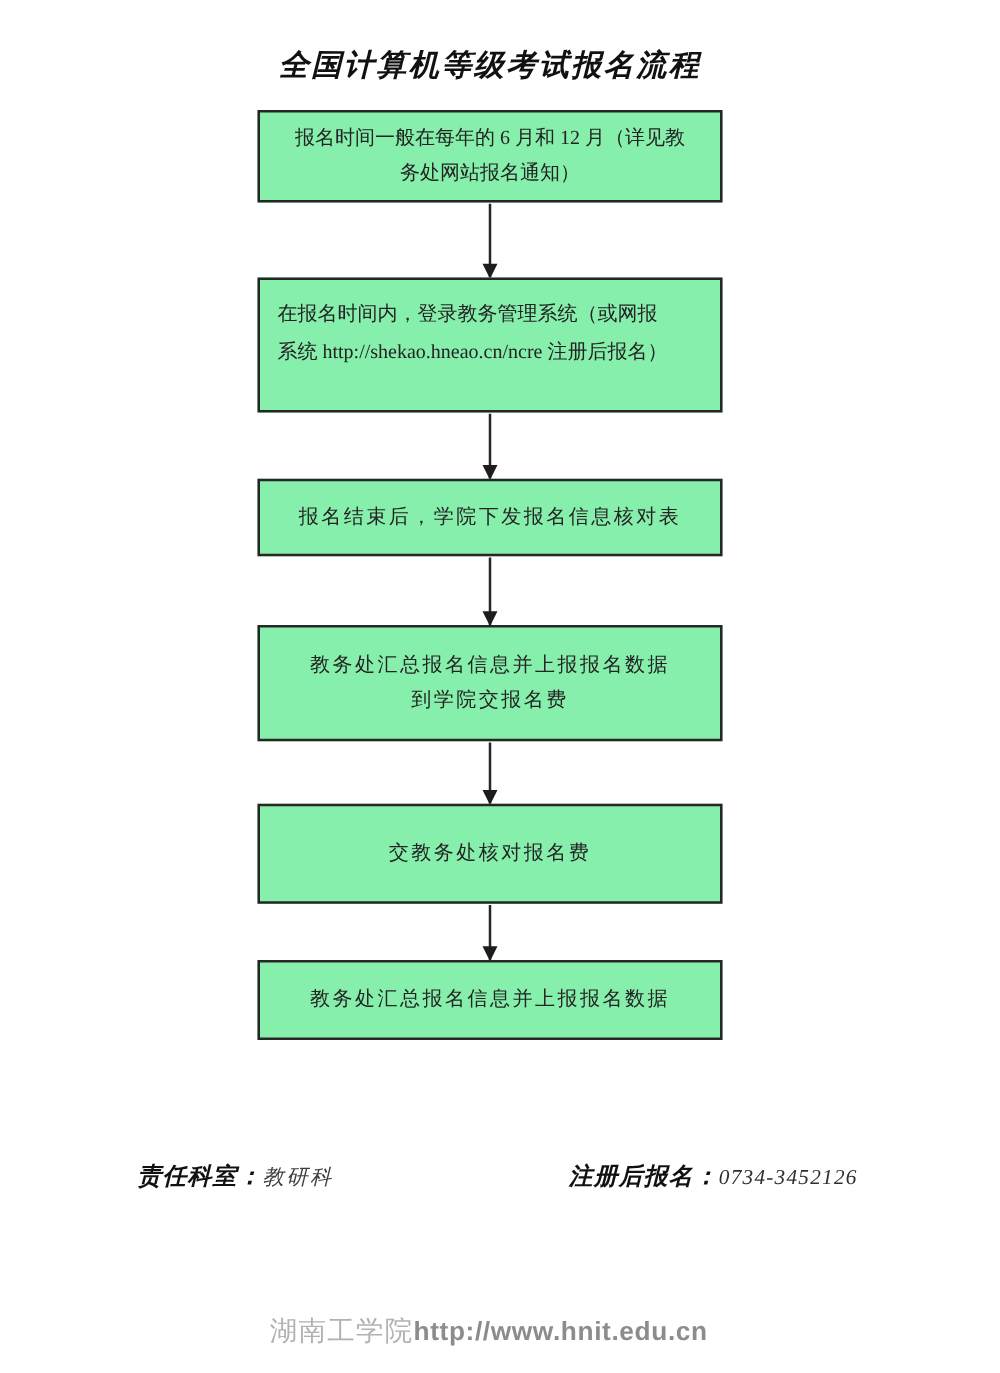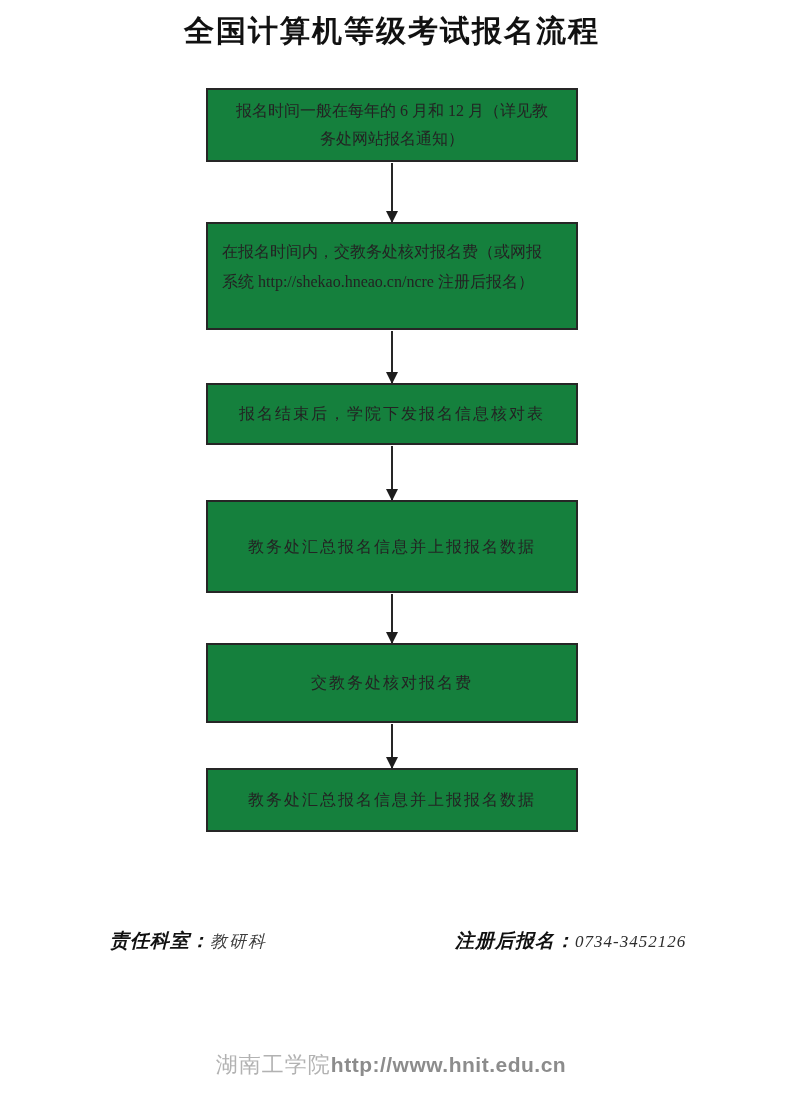--- a/index.html
+++ b/index.html
@@ -12,37 +12,38 @@
     width: 800px;
     height: 1098px;
     background: #ffffff;
     overflow: hidden;
     font-family: "Liberation Serif", "DejaVu Serif", serif;
     color: #1f1f1f;
   }
   .title {
     position: absolute;
     left: 0;
-    top: 11px;
+    top: 36px;
     width: 784px;
     margin: 0;
     text-align: center;
     font-family: "Liberation Sans", "DejaVu Sans", sans-serif;
     font-weight: bold;
-    font-size: 30px;
+    font-size: 24px;
     letter-spacing: 2px;
     color: #111111;
+    font-style: italic;
   }
   .box {
     position: absolute;
     left: 206px;
     width: 372px;
     box-sizing: border-box;
     border: 2px solid #262626;
-    background: #15803d;
+    background: #86efac;
     display: flex;
     flex-direction: column;
     justify-content: center;
     align-items: center;
     text-align: center;
     font-size: 16px;
     line-height: 28px;
     color: #232323;
   }
   .box .bline { width: 100%; }
@@ -146,40 +147,41 @@
     <div class="bline">报名时间一般在每年的 6 月和 12 月（详见教</div>
     <div class="bline">务处网站报名通知）</div>
   </div>
 
   <div class="arrow a1">
     <span class="shaft"></span>
     <span class="head"></span>
   </div>
 
   <div class="box box2">
-    <div class="bline">在报名时间内，交教务处核对报名费（或网报</div>
+    <div class="bline">在报名时间内，登录教务管理系统（或网报</div>
     <div class="bline">系统 http://shekao.hneao.cn/ncre 注册后报名）</div>
   </div>
 
   <div class="arrow a2">
     <span class="shaft"></span>
     <span class="head"></span>
   </div>
 
   <div class="box box3 sparse">
     <div class="bline">报名结束后，学院下发报名信息核对表</div>
   </div>
 
   <div class="arrow a3">
     <span class="shaft"></span>
     <span class="head"></span>
   </div>
 
   <div class="box box4 sparse">
     <div class="bline">教务处汇总报名信息并上报报名数据</div>
+    <div class="bline">到学院交报名费</div>
   </div>
 
   <div class="arrow a4">
     <span class="shaft"></span>
     <span class="head"></span>
   </div>
 
   <div class="box box5 sparse">
     <div class="bline">交教务处核对报名费</div>
   </div>

